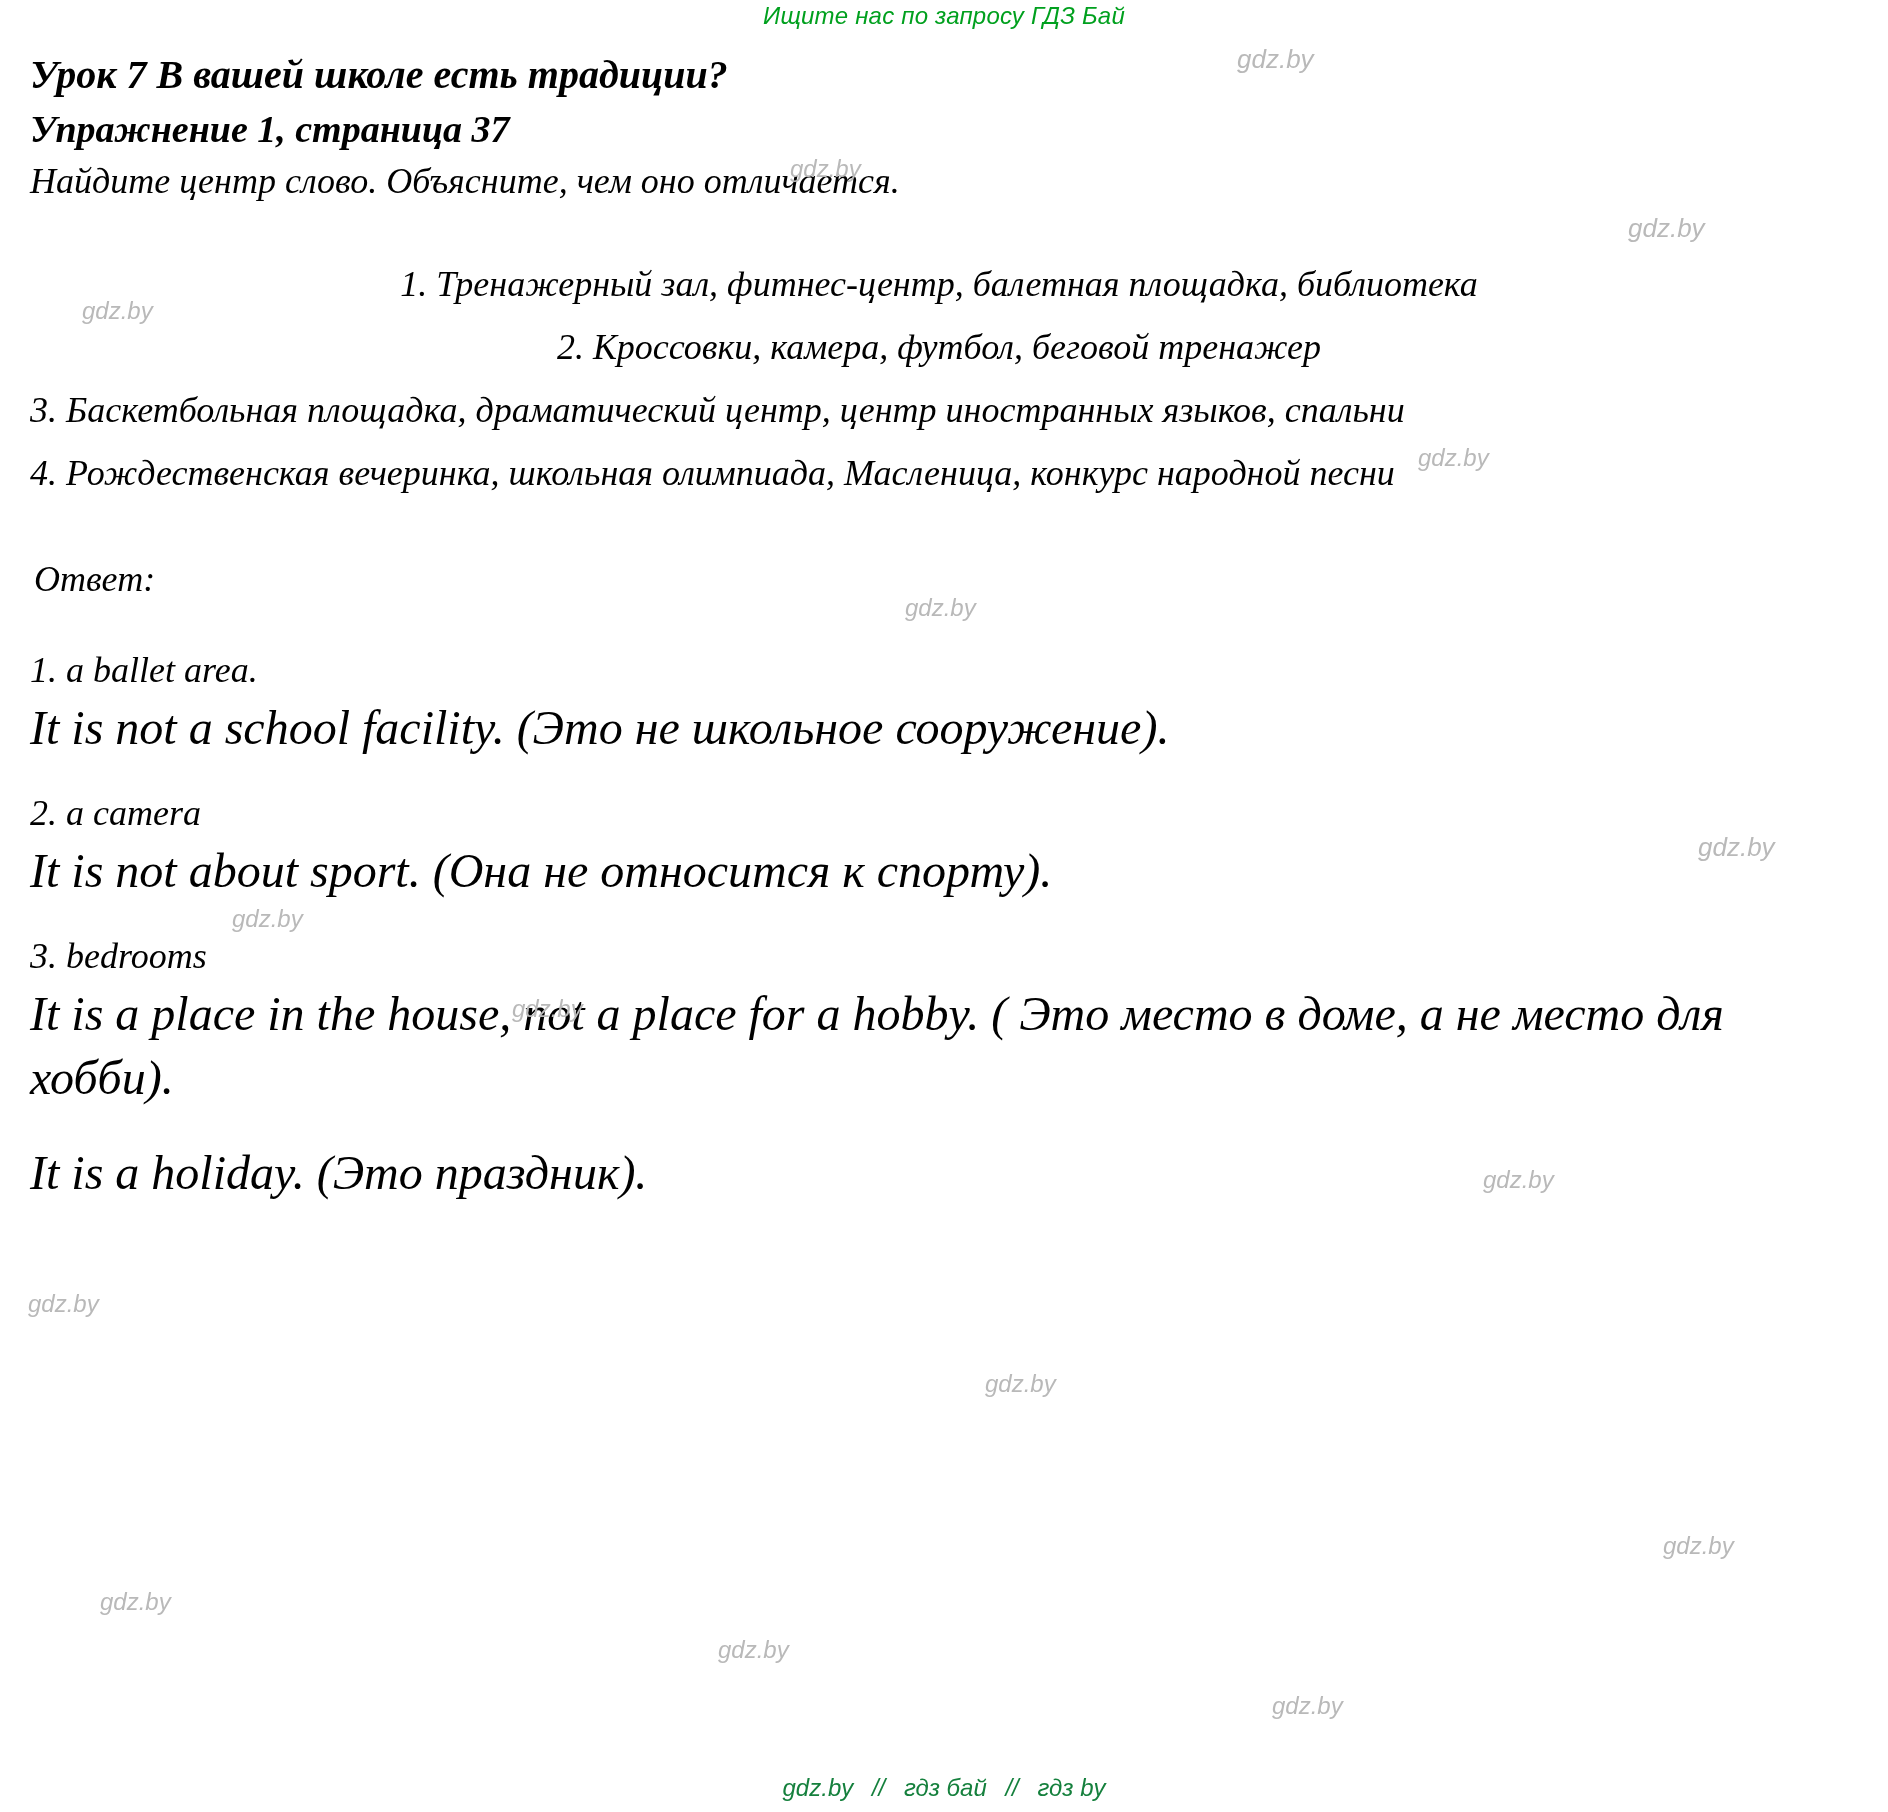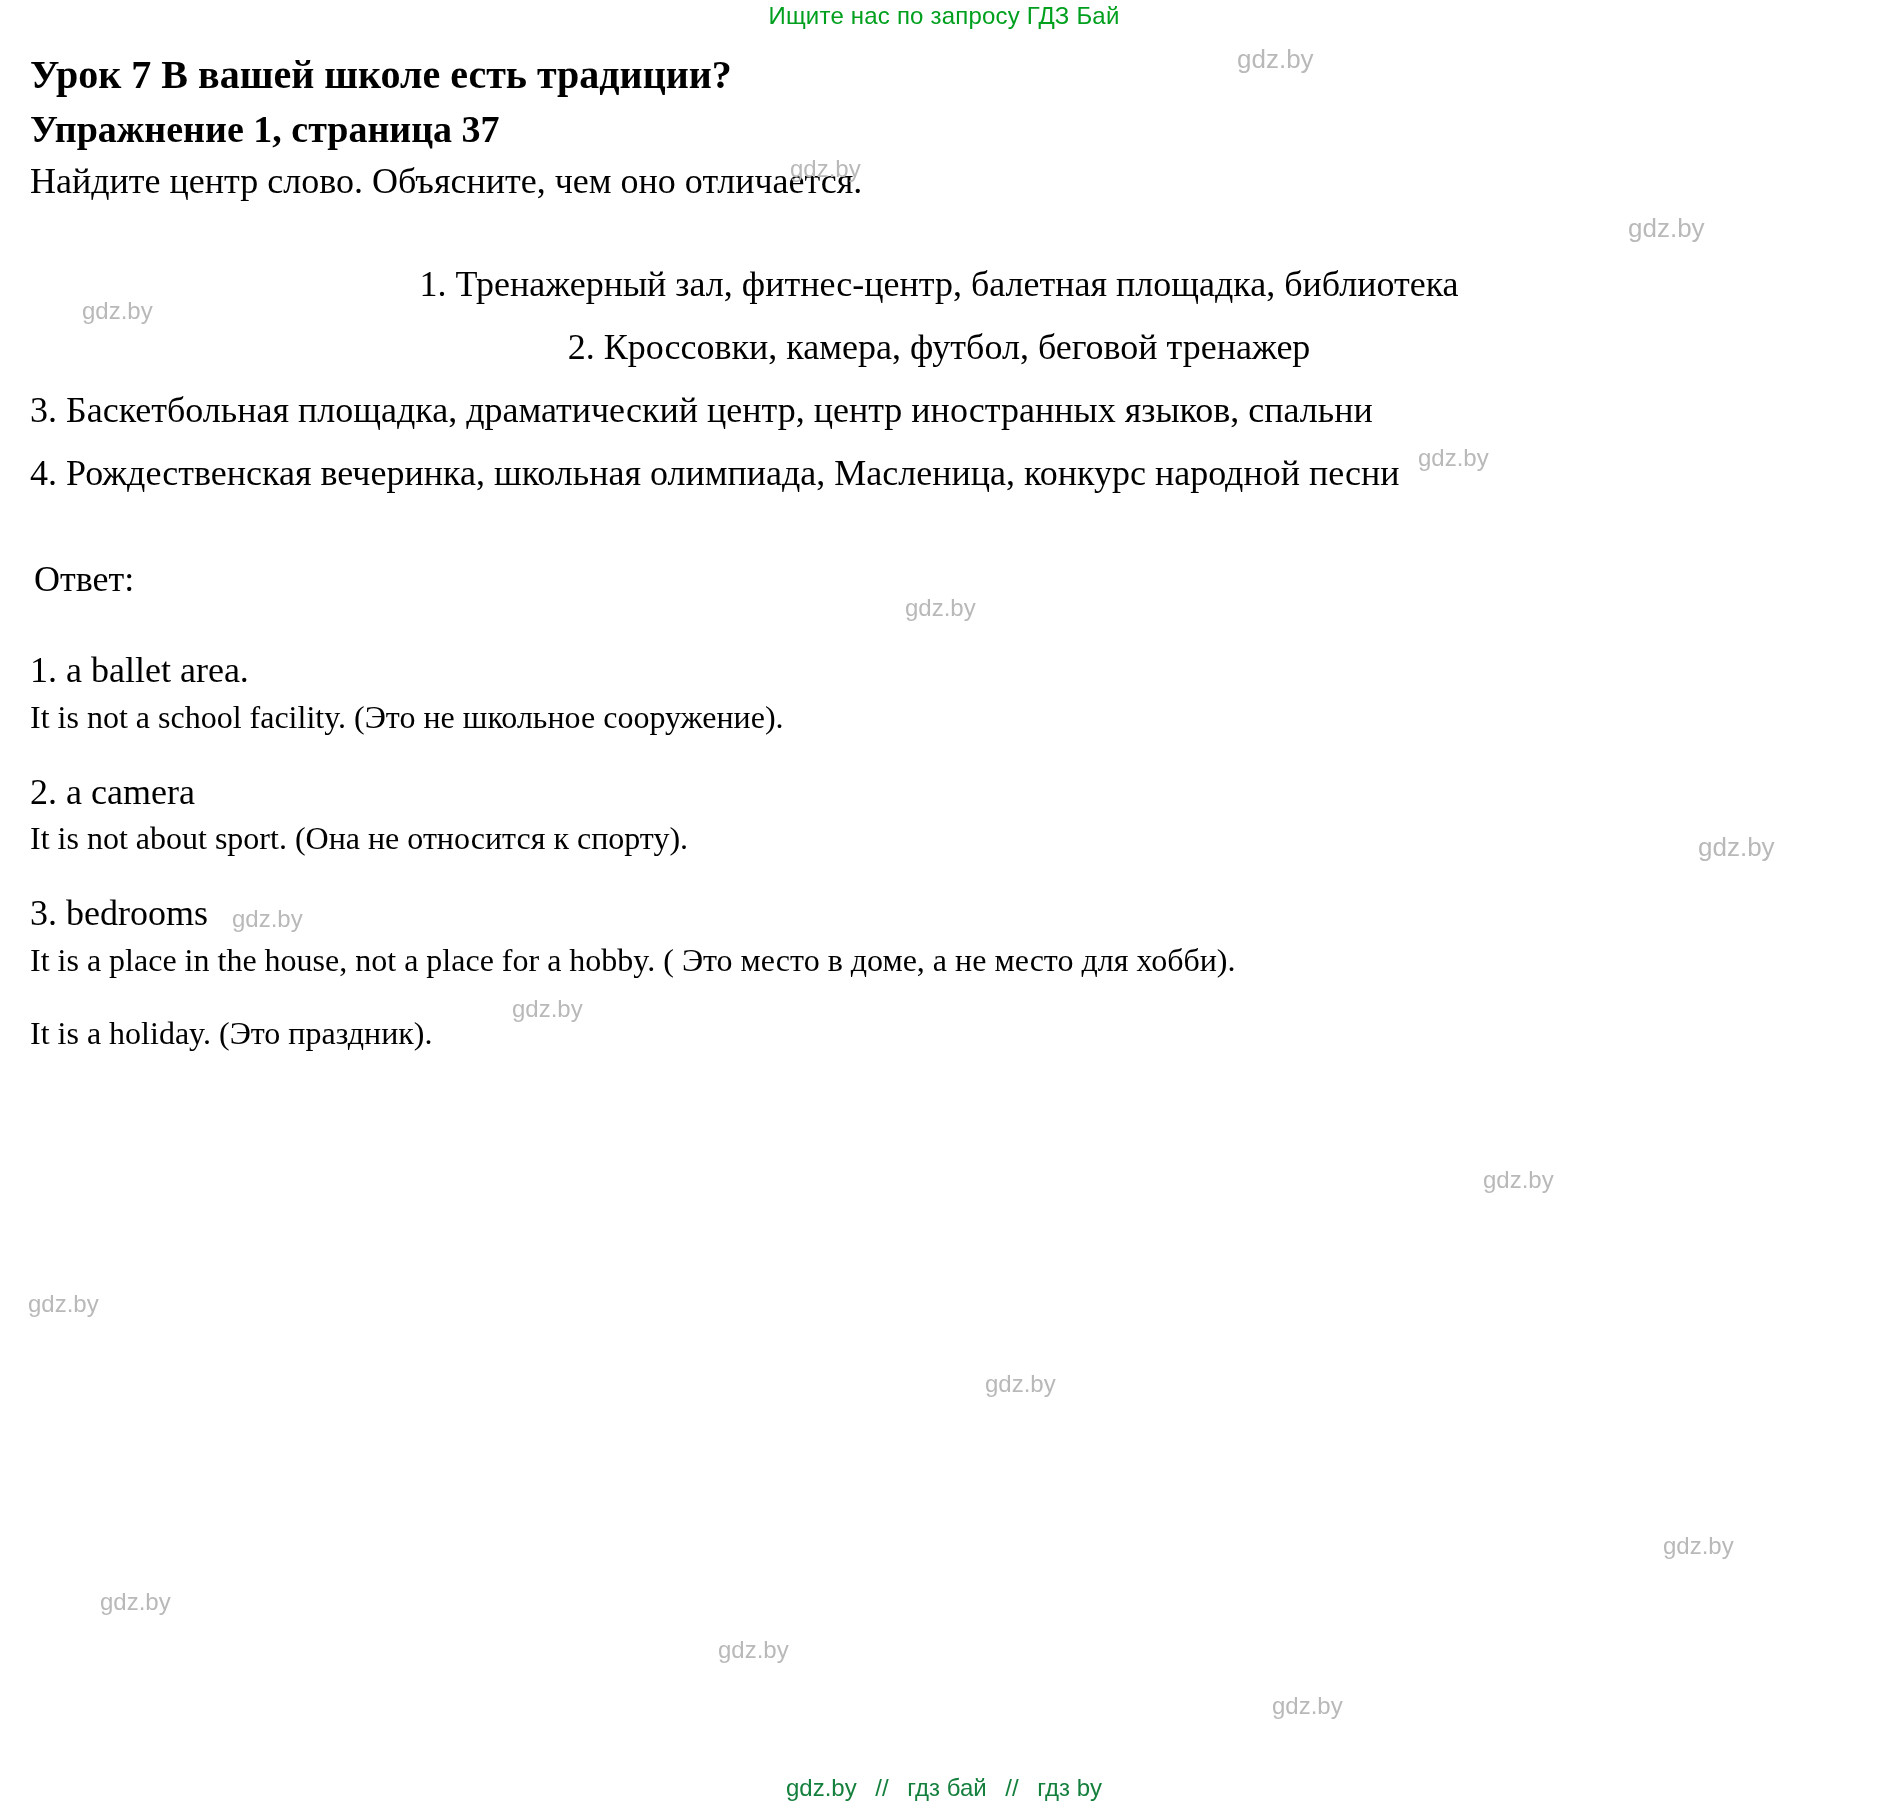--- a/index.html
+++ b/index.html
@@ -14,20 +14,21 @@
     font-family: "Liberation Serif", serif;
     color: #000000;
     overflow: hidden;
   }
   .page {
     position: relative;
     width: 1888px;
     height: 1812px;
     box-sizing: border-box;
     padding: 0 40px;
+    font-style: italic;
   }
   
   .promo {
     position: absolute;
     top: 2px;
     left: 0;
     width: 100%;
     text-align: center;
     font-family: "Liberation Sans", sans-serif;
     font-size: 24px;
@@ -74,21 +75,21 @@
     font-size: 36px;
     margin: 4px;
     line-height: 1.3;
   }
   p.ans-head {
     font-size: 36px;
     margin: 0 0 2px 0;
     line-height: 1.3;
   }
   p.ans-body {
-    font-size: 32px;
+    font-size: 48px;
     margin: 0 0 4px 0;
     line-height: 1.34;
   }
   
   .wm {
     position: absolute;
     font-family: "Liberation Sans", sans-serif;
     color: #b9b9b9;
     font-size: 22px;
     white-space: nowrap;

